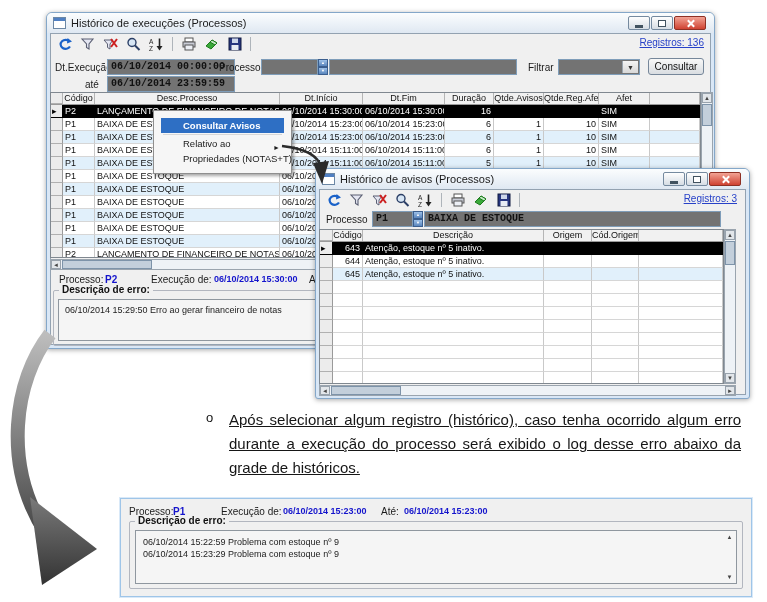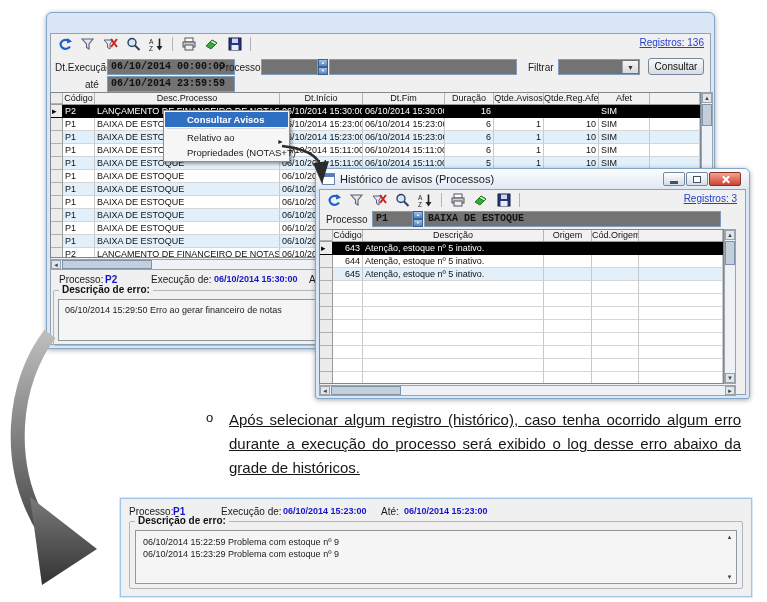--- a/index.html
+++ b/index.html
@@ -68,40 +68,55 @@
   .sarrow{position:absolute;background:#e2e6ea;border:1px solid #98a2ac;color:#444;font-size:6px;
           display:flex;align-items:center;justify-content:center;box-sizing:border-box;}
   .sthumb{position:absolute;background:#c3cfdb;border:1px solid #7d93a9;box-sizing:border-box;}
   
   .group{position:absolute;border:1px solid #b2b6bf;border-radius:2px;box-sizing:border-box;}
   .legend{position:absolute;top:-7px;left:5px;background:#f0f0f0;font-size:10px;font-weight:bold;padding:0 3px;white-space:nowrap;}
   .innerbox{position:absolute;background:#f5f5f5;border:1px solid #8f979f;box-sizing:border-box;}
   .logline{position:absolute;font-size:9px;white-space:nowrap;color:#222;}
   .bluev{color:#1414cc;font-weight:bold;}
   
-  .cmenu{position:absolute;left:163px;top:110px;width:123px;background:#f6f6f6;border:1px solid #8f8f8f;
-         box-shadow:2px 2px 3px rgba(0,0,0,.35);z-index:30;padding:1px;}
+  .cmenu{position:absolute;left:153px;top:110px;width:123px;background:#f6f6f6;border:1px solid #8f8f8f;
+         box-shadow:2px 2px 3px rgba(0,0,0,.35);z-index:30;padding:7px;}
   .mitem{position:relative;height:15px;font-size:9.5px;line-height:15px;padding-left:22px;white-space:nowrap;color:#1a1a1a;}
   .mitem.hl{background:#2e6fc4;color:#fff;font-weight:bold;}
   .msep{height:1px;background:#d8d8d8;margin:1px 2px;}
   .subarrow{position:absolute;right:4px;top:4px;font-size:7px;}
   
   .annot{position:absolute;left:204px;top:408px;width:537px;}
   .annot .bullet{position:absolute;left:2px;top:2px;font-size:13px;}
   .annot p{margin:0 0 0 25px;font-size:15px;line-height:24px;text-align:justify;color:#161616;text-decoration:underline;}
   .overlay-svg{position:absolute;z-index:40;pointer-events:none;}
   .z-win2{z-index:20;} .z-panel{z-index:5;}
 </style>
 </head>
 <body>
 
 <div id="canvas">
 
   <div class="window" style="left:46px;top:12px;width:667px;height:335px;">
     <div class="client"></div>
+    <div class="titlebar">
+      <span class="title-icon"></span>
+      <span class="title-text">Histórico de execuções (Processos)</span>
+      <span class="winbtns">
+        <span class="wbtn">
+            <span class="g-min"></span>
+          </span>
+        <span class="wbtn">
+            <span class="g-max"></span>
+          </span>
+        <span class="wbtn close">
+            <span class="g-close"></span>
+          </span>
+      </span>
+    </div>
 
     <div class="toolbar" style="left:8px;top:22px;">
       <span class="tbtn">
         <svg width="15" height="14">
             <path d="M12.5 4.5 A5 4.5 0 1 0 13 9.5" stroke="#1a62c9" stroke-width="2.2" fill="none"></path>
             <polygon points="10.5,1 15,4.5 10,6.5" fill="#1a62c9"></polygon>
           </svg>
         </span>
       <span class="tbtn">
         <svg width="15" height="14">

